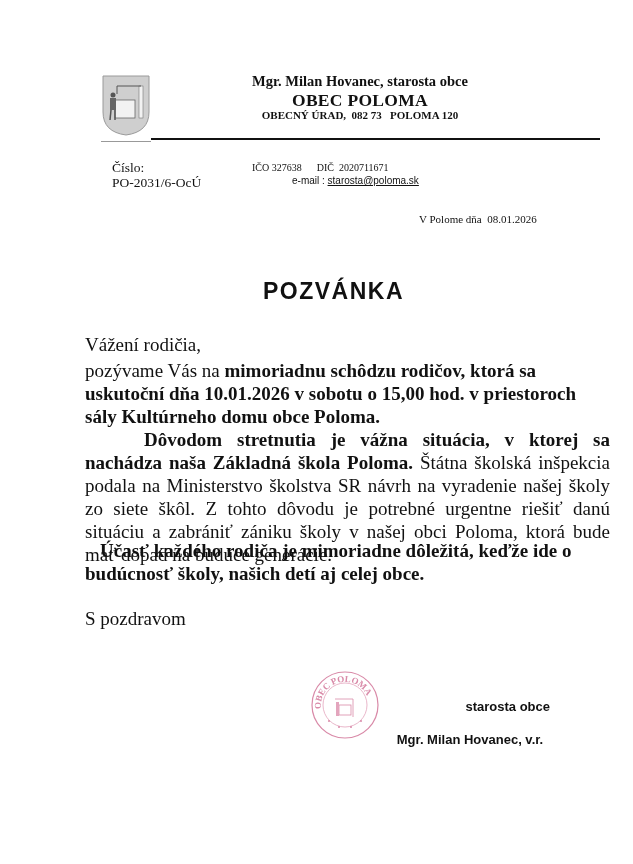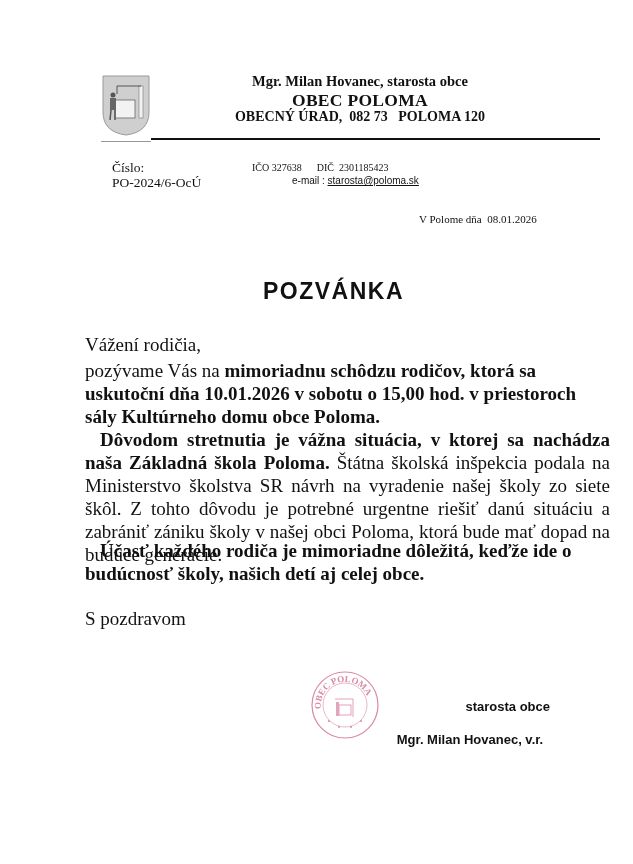--- a/index.html
+++ b/index.html
@@ -7,38 +7,38 @@
   .serif { font-family: "Liberation Serif", "DejaVu Serif", serif; }
   .sans { font-family: "Liberation Sans", "DejaVu Sans", sans-serif; }
   .abs { position: absolute; }
 
   .crest { left: 101px; top: 74px; width: 50px; height: 62px; }
   .crest-underline { left: 101px; top: 141px; width: 50px; height: 1px; background: #999; }
 
   .hdr { left: 150px; width: 420px; text-align: center; font-weight: bold; }
   .hdr1 { top: 73px; font-size: 14.5px; }
   .hdr2 { top: 90px; font-size: 17.5px; letter-spacing: 0.3px; }
-  .hdr3 { top: 109px; font-size: 14px; white-space: pre; }
+  .hdr3 { top: 109px; font-size: 11px; white-space: pre; }
   .hdr-line { left: 151px; top: 138px; width: 449px; height: 1.5px; background: #111; }
 
   .cislo { left: 88px; top: 160px; font-size: 13.5px; line-height: 15px; margin-left: 24px; }
   .ico { left: 252px; top: 162px; font-size: 10px; white-space: pre; }
   .email { left: 264px; top: 175px; font-size: 10px; margin-left: 28px; }
   .email a { color: #111; text-decoration: underline; }
 
   .date { left: 419px; top: 213px; font-size: 11px; white-space: pre; }
 
   .title { left: 0; width: 667px; top: 278px; text-align: center; font-size: 23px; font-weight: bold; letter-spacing: 1.5px; }
 
   .p { left: 85px; width: 525px; font-size: 19px; line-height: 23px; }
   .salut { top: 333px; }
   .inv { top: 359px; }
   .inv b { font-weight: bold; }
   .reason { top: 428px; text-align: justify; }
-  .reason b { font-weight: bold; }
+  .reason b { font-weight: bold; margin-left: 44px; }
   .reason .ind { display: inline-block; width: 15px; }
   .part { top: 539px; font-weight: bold; }
   .part .ind { display: inline-block; width: 15px; }
   .regards { top: 607px; }
 
   .stamp { left: 309px; top: 669px; width: 72px; height: 72px; }
   .sig { left: 390px; width: 160px; text-align: center; font-size: 13px; font-weight: bold; }
   .sig1 { top: 684px; margin-top: 48px; }
   .sig2 { top: 699px; text-align: right; }
 </style>
@@ -60,24 +60,24 @@
 </div>
 <div class="abs crest-underline"></div>
 
 <div class="abs hdr hdr1 serif">Mgr. Milan Hovanec, starosta obce</div>
 <div class="abs hdr hdr2 serif">OBEC POLOMA</div>
 <div class="abs hdr hdr3 serif">OBECNÝ ÚRAD,  082 73   POLOMA 120</div>
 <div class="abs hdr-line"></div>
 
 <div class="abs cislo serif">
   <div>Číslo:</div>
-  <div>PO-2024/6-OcÚ</div>
+  <div>PO-2031/6-OcÚ</div>
 </div>
 
-<div class="abs ico serif"><span>IČO</span> <span>327638</span>      <span>DIČ</span>  <span>2301185423</span></div>
+<div class="abs ico serif"><span>IČO</span> <span>327638</span>      <span>DIČ</span>  <span>2020711671</span></div>
 <div class="abs email sans"><span>e-mail : </span><a>starosta@poloma.sk</a></div>
 
 <div class="abs date serif">V Polome dňa  08.01.2026</div>
 
 <div class="abs title sans">POZVÁNKA</div>
 
 <div class="abs p salut serif">Vážení rodičia,</div>
 
 <div class="abs p inv serif"><span>pozývame Vás na </span><b>mimoriadnu schôdzu rodičov, ktorá sa uskutoční dňa 10.01.2026 v sobotu o 15,00 hod. v priestoroch sály Kultúrneho domu obce Poloma.</b></div>
 

